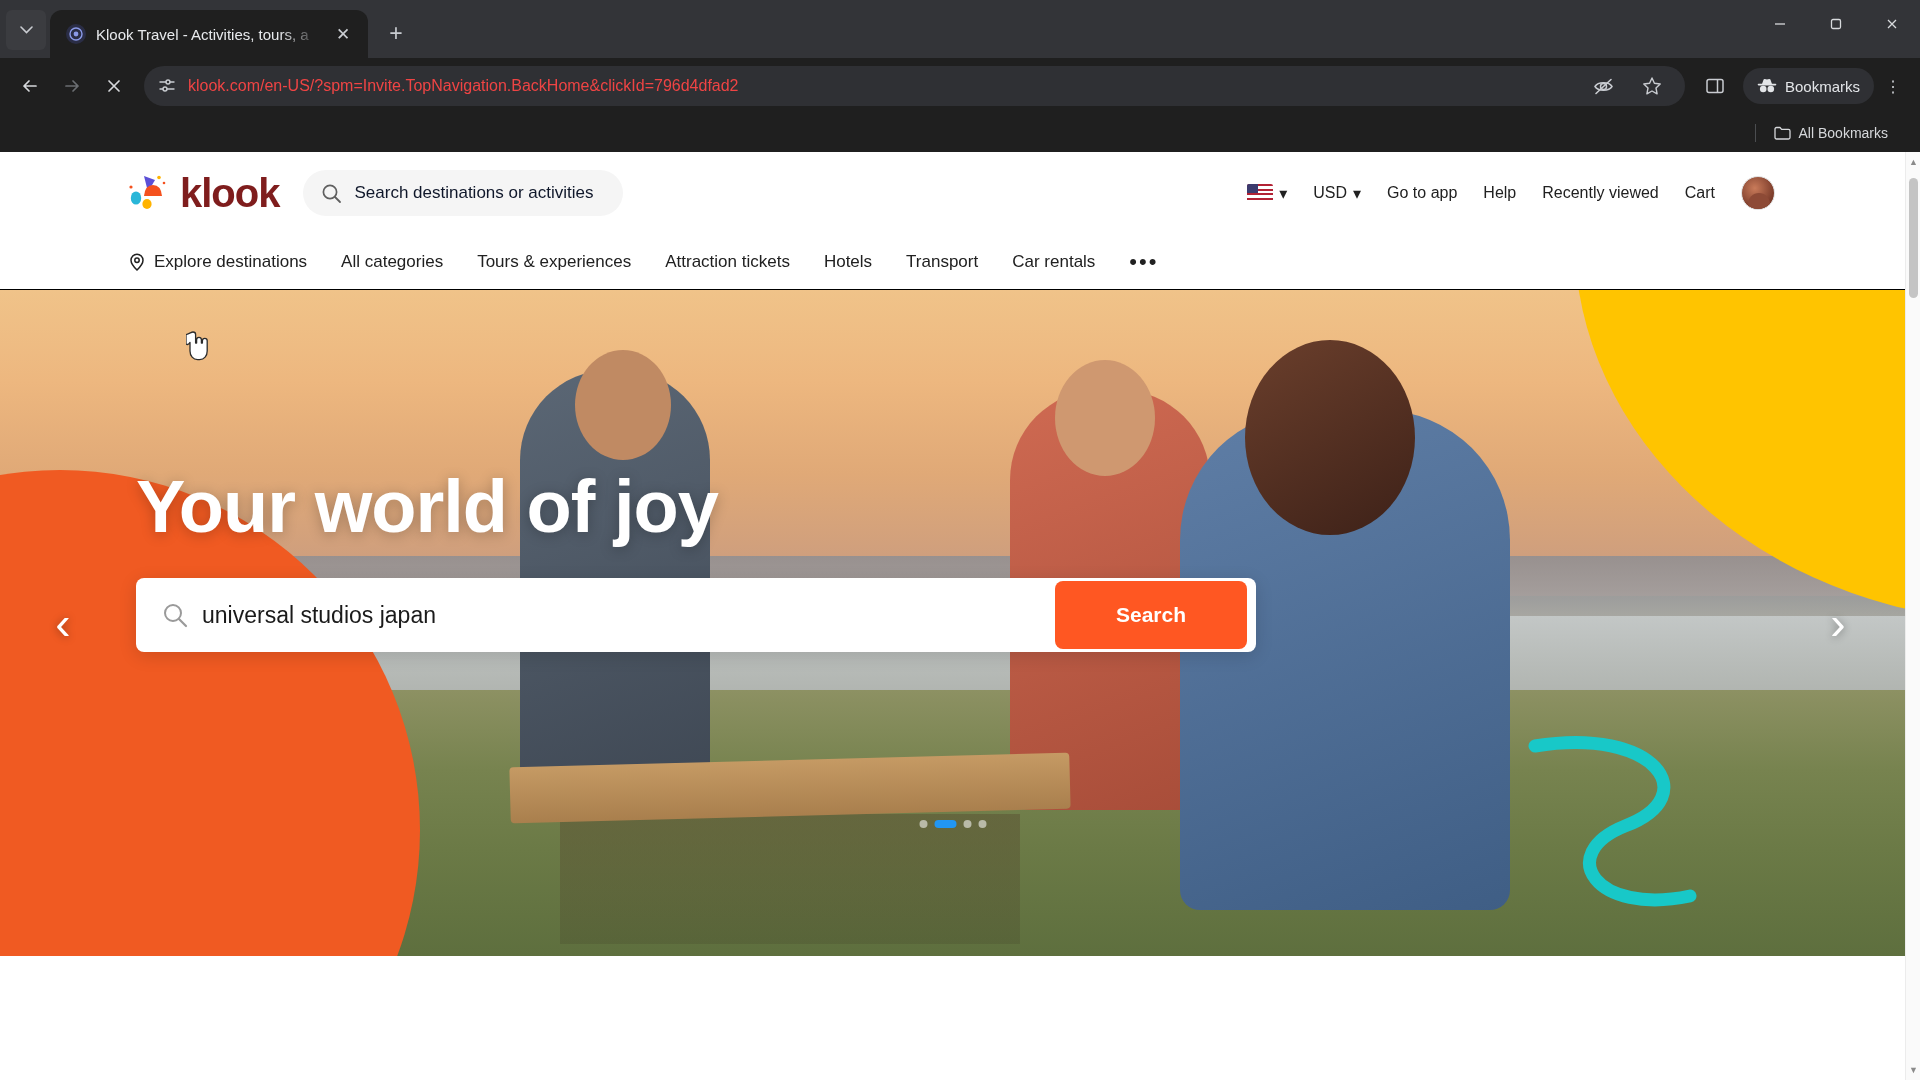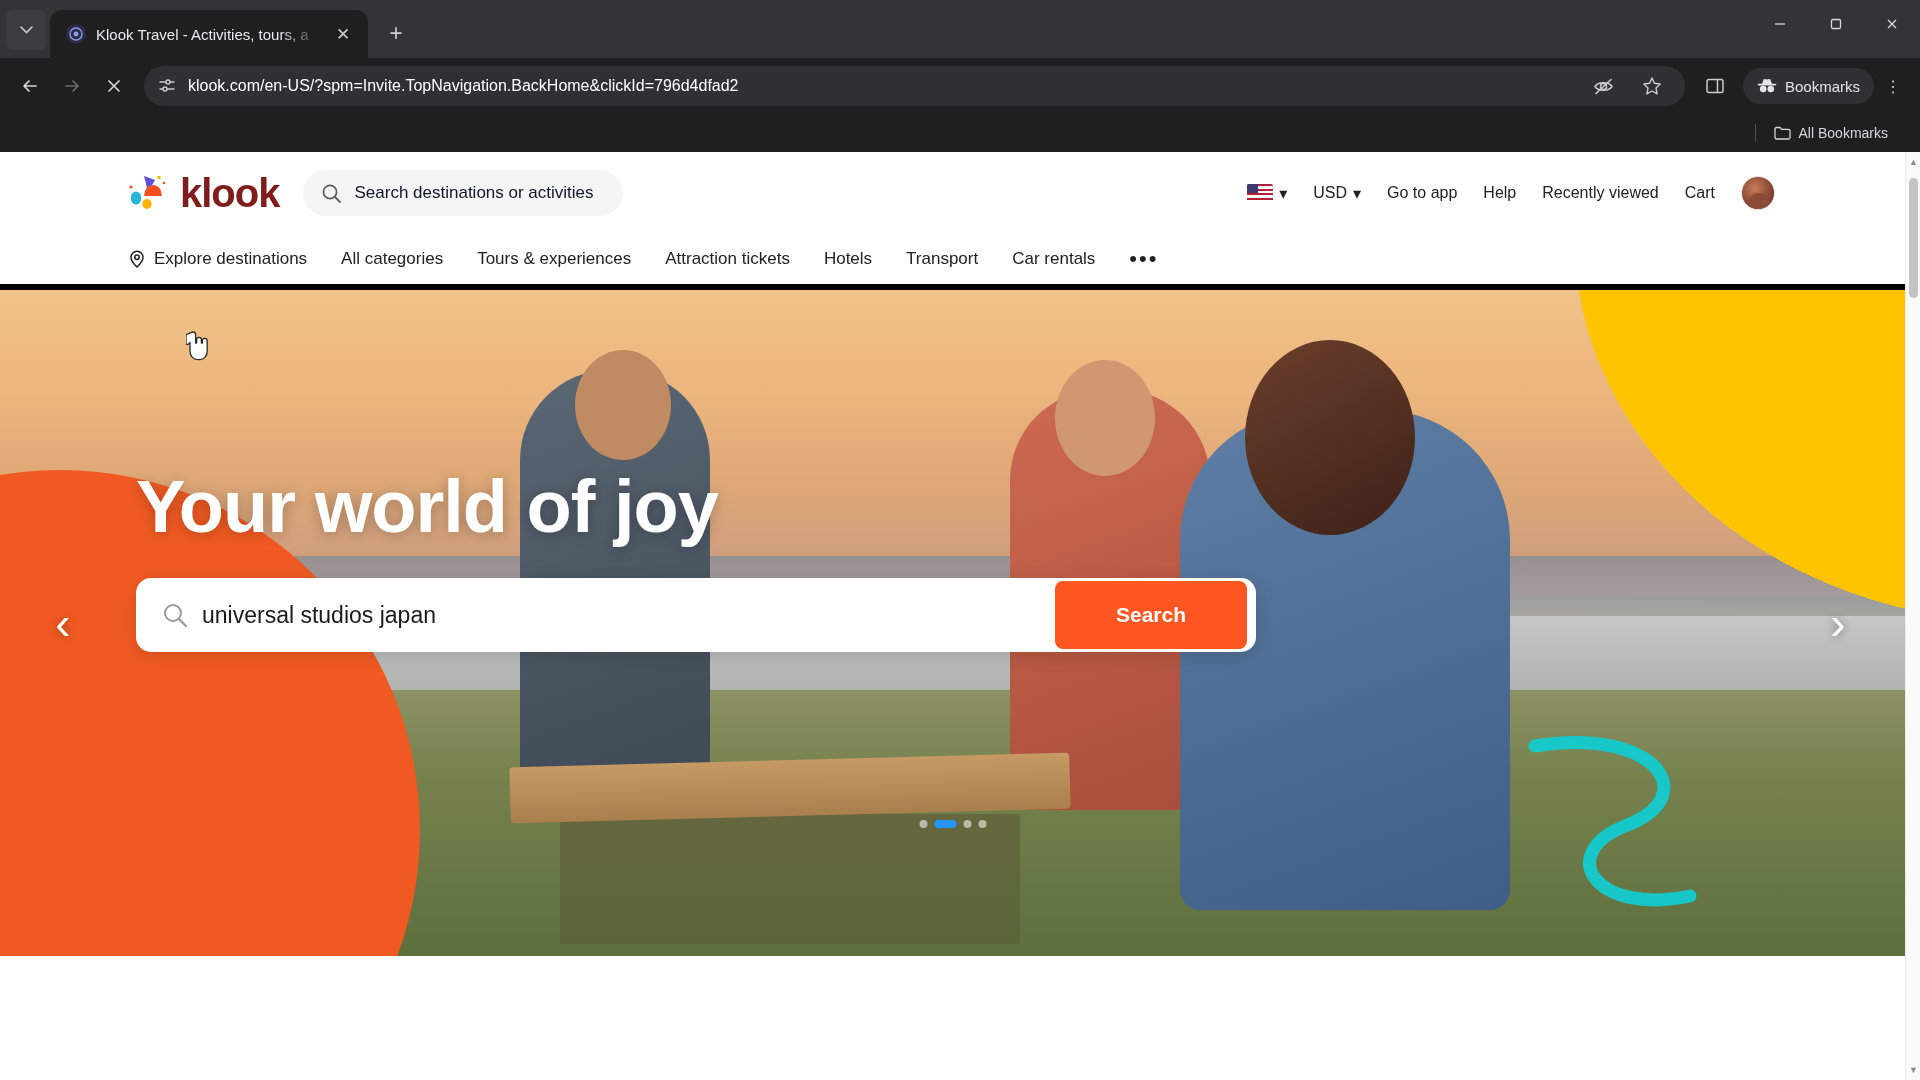--- a/index.html
+++ b/index.html
@@ -69,21 +69,21 @@
     display: flex; align-items: center; justify-content: center;
     color: #c9ccd1; flex: 0 0 40px;
   }
   .navbtn.disabled { color: #6b6e72; }
   .omnibox {
     flex: 1 1 auto; height: 40px; margin: 0 8px;
     background: #2f3034; border-radius: 20px;
     display: flex; align-items: center; gap: 12px;
     padding: 0 14px;
   }
-  .omni-url { color: #ffffff; font-size: 16px; white-space: nowrap; overflow: hidden; }
+  .omni-url { color: #ef4444; font-size: 16px; white-space: nowrap; overflow: hidden; }
   .omni-right { margin-left: auto; display: flex; align-items: center; gap: 14px; padding-right: 2px; }
   .tb-icon { width: 34px; height: 34px; display: flex; align-items: center; justify-content: center; color: #c9ccd1; }
   .incognito-pill {
     height: 36px; border-radius: 18px; background: #2f3034;
     display: flex; align-items: center; gap: 8px; padding: 0 14px; margin-left: 6px;
     color: #e3e5e8; font-size: 15px;
   }
   .menu-dots { width: 34px; height: 40px; display:flex; align-items:center; justify-content:center; color:#c9ccd1; }
 
   .bookmarkbar {
@@ -133,21 +133,21 @@
     background: radial-gradient(circle at 40% 35%, #c97b5a, #7a3b2a 70%);
     border: 1px solid #e0e0e0; overflow:hidden; position: relative;
   }
   .avatar::after {
     content:""; position:absolute; left:6px; top:16px; width:22px; height:22px;
     border-radius:50%; background:#8d4a36;
   }
 
   
   .knav {
-    height: 56px; background: #fff; border-bottom: 6px solid #000000;
+    height: 56px; background: #fff; border-bottom: 1px solid #000000;
     display: flex; align-items: center; gap: 34px; padding: 0 128px;
     position: relative; z-index: 5;
   }
   .knav-item { color: #212121; font-size: 17px; display: flex; align-items: center; gap: 8px; white-space: nowrap; }
   .knav-more { color: #212121; font-size: 22px; letter-spacing: 2px; line-height: 0.6; }
 
   
   .hero {
     height: 666px; position: relative; overflow: hidden;
     background:
@@ -210,21 +210,21 @@
   .hero-title {
     color: #fff; font-size: 74px; font-weight: 700; letter-spacing: -1px;
     text-shadow: 0 2px 14px rgba(0,0,0,.25); line-height: 1;
   }
   .hero-sub {
     color: #fff; font-size: 25px; margin-top: 18px;
     text-shadow: 0 1px 10px rgba(0,0,0,.35);
   }
   .hero-searchbar {
     margin-top: 34px; width: 1120px; height: 74px;
-    background: #fff; border-radius: 15px;
+    background: #fff; border-radius: 8px;
     display: flex; align-items: center; padding: 0 0 0 26px;
     box-shadow: 0 4px 18px rgba(0,0,0,.14);
   }
   .hero-search-icon { color: #9a9a9a; margin-right: 14px; display: flex; }
   .hero-search-value { flex: 1 1 auto; font-size: 23px; color: #1a1a1a; }
   .hero-search-btn {
     width: 192px; height: 68px; margin-right: 9px; border-radius: 8px;
     background: #ff5722; color: #fff; font-size: 21px; font-weight: 700;
     display: flex; align-items: center; justify-content: center;
   }

